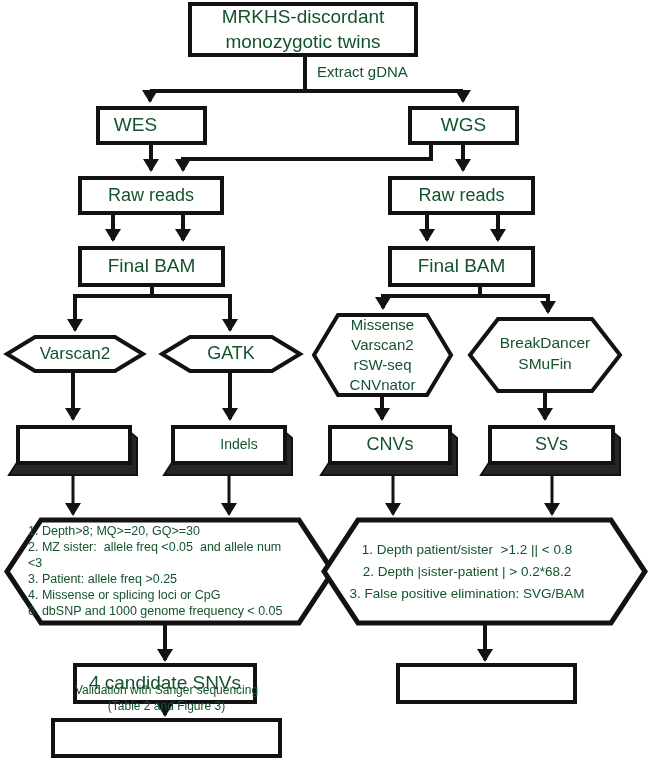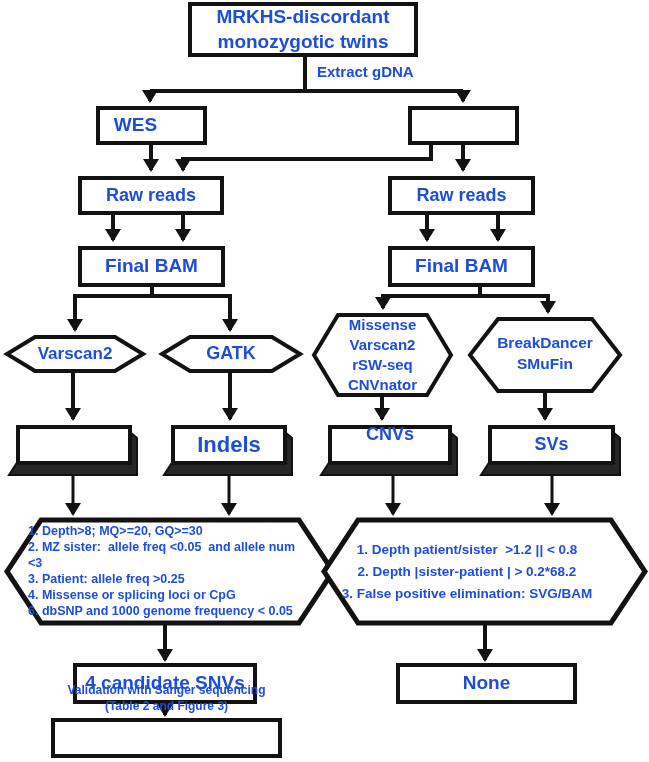--- a/index.html
+++ b/index.html
@@ -8,21 +8,21 @@
     font-family:"Liberation Sans",sans-serif;
   }
   svg.layer{position:absolute;left:0;top:0;}
   .ln{stroke:#121212;stroke-width:4;fill:none;}
   .ln-thin{stroke:#121212;stroke-width:3;fill:none;}
   .shape{fill:#ffffff;stroke:#121212;stroke-width:4;}
   .shape-thick{fill:#ffffff;stroke:#121212;stroke-width:5;}
   .face3d{fill:#262626;stroke:#121212;stroke-width:2;}
   .lbl{
     position:absolute;display:flex;align-items:center;justify-content:center;
-    font-weight:bold;color:#1d4ed8;white-space:pre;text-align:center;line-height:1.28;
+    font-weight:normal;color:#14532d;white-space:pre;text-align:center;line-height:1.28;
   }
   .lbl-left{justify-content:flex-start;text-align:left;}
 </style>
 </head>
 <body>
 
 <div class="canvas">
 
   <svg class="layer" width="649" height="762" viewBox="0 0 649 762">
     <defs>
@@ -111,20 +111,21 @@
     </g>
   </svg>
 
   <div class="lbl" style="left:190px;top:4px;width:226px;height:51px;font-size:19px;">MRKHS-discordant
 monozygotic twins</div>
 
   <div class="lbl lbl-left" style="left:317px;top:62px;width:130px;height:20px;font-size:15px;">Extract gDNA</div>
 
   <div class="lbl" style="left:82px;top:108px;width:107px;height:35px;font-size:19px;">WES</div>
 
+  <div class="lbl" style="left:410px;top:108px;width:107px;height:35px;font-size:19px;">WGS</div>
 
   <div class="lbl" style="left:80px;top:178px;width:142px;height:35px;font-size:18px;">Raw reads</div>
 
   <div class="lbl" style="left:390px;top:178px;width:143px;height:35px;font-size:18px;">Raw reads</div>
 
   <div class="lbl" style="left:80px;top:248px;width:143px;height:37px;font-size:19px;">Final BAM</div>
 
   <div class="lbl" style="left:390px;top:248px;width:143px;height:37px;font-size:19px;">Final BAM</div>
 
   <div class="lbl" style="left:5px;top:335px;width:140px;height:38px;font-size:17px;">Varscan2</div>
@@ -133,37 +134,36 @@
 
   <div class="lbl" style="left:312px;top:313px;width:141px;height:84px;font-size:15px;line-height:1.32;">Missense
 Varscan2
 rSW-seq
 CNVnator</div>
 
   <div class="lbl" style="left:468px;top:317px;width:154px;height:73px;font-size:15.5px;line-height:1.35;">BreakDancer
 SMuFin</div>
 
 
-  <div class="lbl" style="left:173px;top:427px;width:112px;height:36px;font-size:22px;">Indels</div>
+  <div class="lbl" style="left:183px;top:427px;width:112px;height:36px;font-size:14px;">Indels</div>
 
-  <div class="lbl" style="left:330px;top:417px;width:120px;height:36px;font-size:18px;">CNVs</div>
+  <div class="lbl" style="left:330px;top:427px;width:120px;height:36px;font-size:18px;">CNVs</div>
 
   <div class="lbl" style="left:490px;top:427px;width:123px;height:36px;font-size:18px;">SVs</div>
 
   <div class="lbl lbl-left" style="left:28px;top:521px;width:300px;height:100px;font-size:12.5px;line-height:1.28;">1. Depth&gt;8; MQ&gt;=20, GQ&gt;=30
 2. MZ sister:  allele freq &lt;0.05  and allele num
 &lt;3
 3. Patient: allele freq &gt;0.25
 4. Missense or splicing loci or CpG
 6. dbSNP and 1000 genome frequency &lt; 0.05</div>
 
   <div class="lbl" style="left:327px;top:527px;width:280px;height:90px;font-size:13.5px;line-height:1.62;">1. Depth patient/sister  &gt;1.2 || &lt; 0.8
 2. Depth |sister-patient | &gt; 0.2*68.2
 3. False positive elimination: SVG/BAM</div>
 
   <div class="lbl" style="left:75px;top:665px;width:180px;height:37px;font-size:19px;">4 candidate SNVs</div>
 
-  <div class="lbl" style="left:398px;top:665px;width:177px;height:37px;font-size:19px;">None</div>
 
   <div class="lbl" style="left:53px;top:680px;width:227px;height:36px;font-size:12px;line-height:1.35;">Validation with Sanger sequencing
 (Table 2 and Figure 3)</div>
 
 </div>
 
 </body></html>

